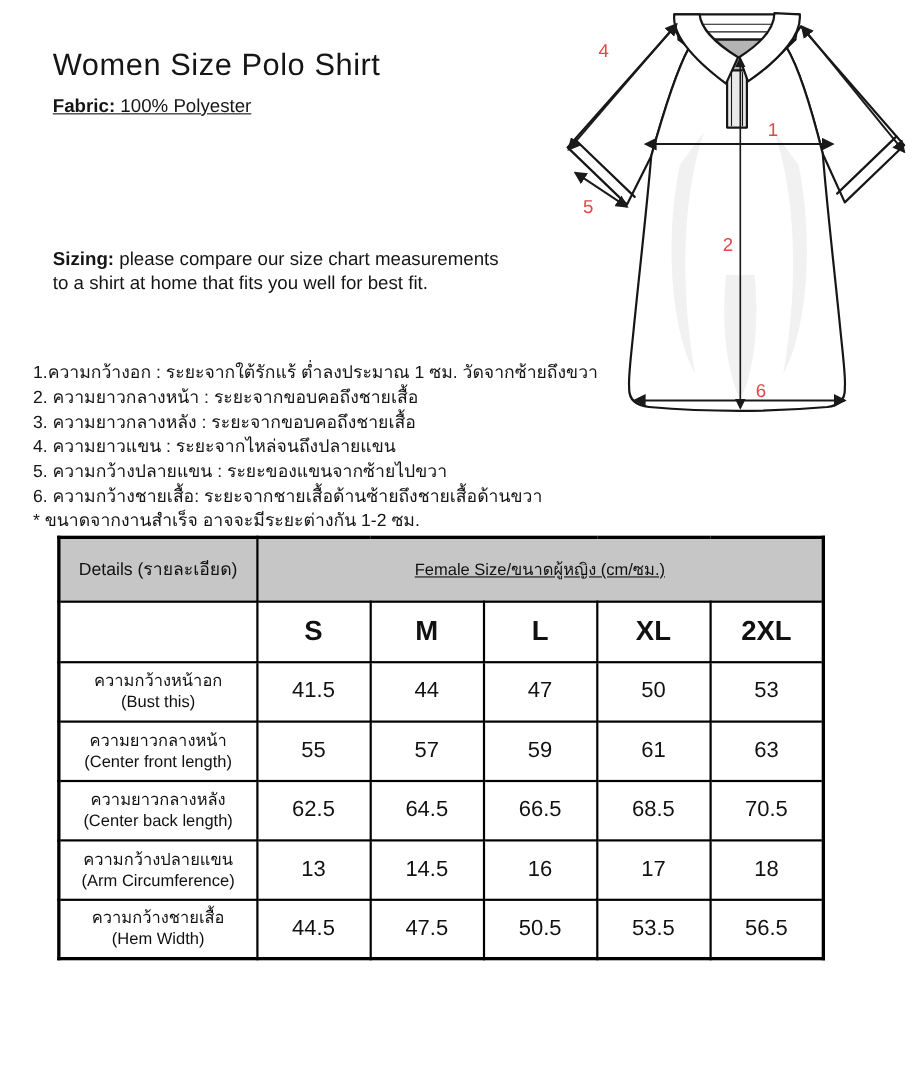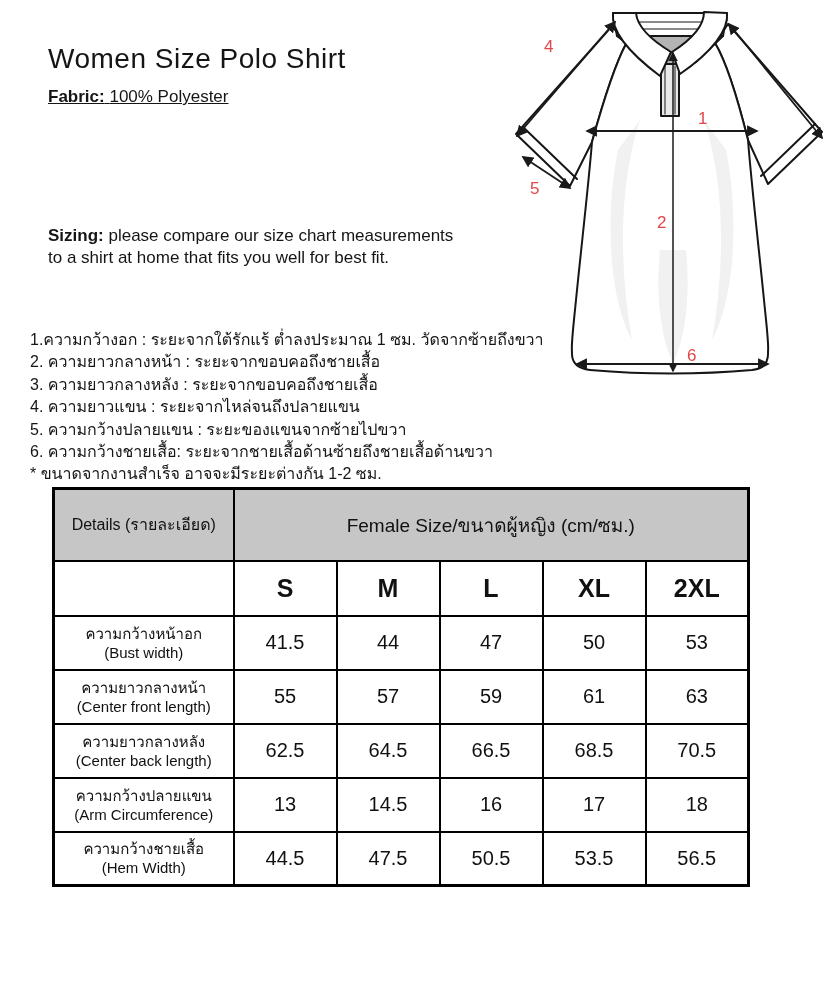--- a/index.html
+++ b/index.html
@@ -29,24 +29,24 @@
 
   table.size-table {
     position:absolute; left:52px; top:487px;
     border-collapse:collapse; table-layout:fixed; width:696px;
     border:3px solid #000; font-family:"Liberation Sans", sans-serif;
   }
   .size-table td, .size-table th {
     border:2px solid #000; text-align:center; vertical-align:middle; padding:0;
     font-weight:400; color:#111;
   }
-  .size-table .hdr-row { height:72px; }
+  .size-table .hdr-row { height:58px; }
   .size-table .hdr { background:#c6c6c6; }
   .size-table .details-hdr { font-size:16px; }
-  .size-table .female-hdr { font-size:19px; }
+  .size-table .female-hdr { font-size:15px;text-decoration:underline; }
   .size-table .sizes-row { height:55px; }
   .size-table .size-letter { font-size:25px; font-weight:700; }
   .size-table tbody tr { height:54px; }
   .size-table .label-cell { font-size:15px; line-height:19px; }
   .size-table .val { font-size:20px; }
   .col-details { width:180px; }
   .col-size { width:103px; }
 
   .m-label { font-size:17px; font-family:"Liberation Sans", sans-serif; }
 </style>
@@ -165,21 +165,21 @@
       <td class="size-letter">L</td>
       <td class="size-letter">XL</td>
       <td class="size-letter">2XL</td>
     </tr>
   </thead>
   <tbody>
 
       <tr>
         <td class="label-cell">
           <div>ความกว้างหน้าอก</div>
-          <div>(Bust width)</div>
+          <div>(Bust this)</div>
         </td>
         <td class="val">41.5</td>
         <td class="val">44</td>
         <td class="val">47</td>
         <td class="val">50</td>
         <td class="val">53</td>
       </tr>
 
       <tr>
         <td class="label-cell">

